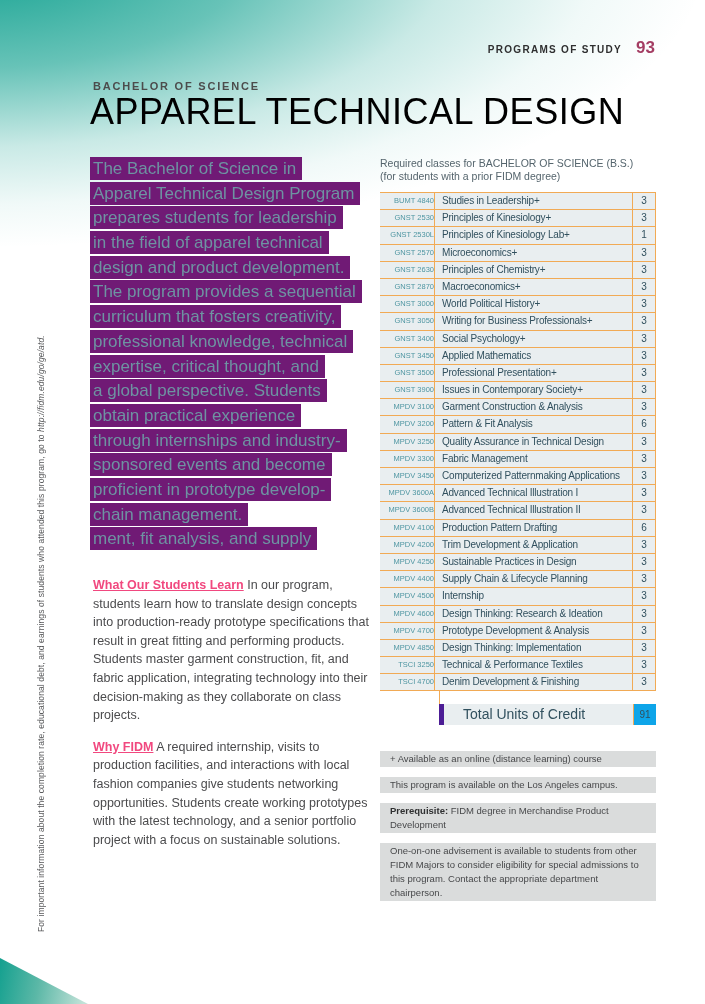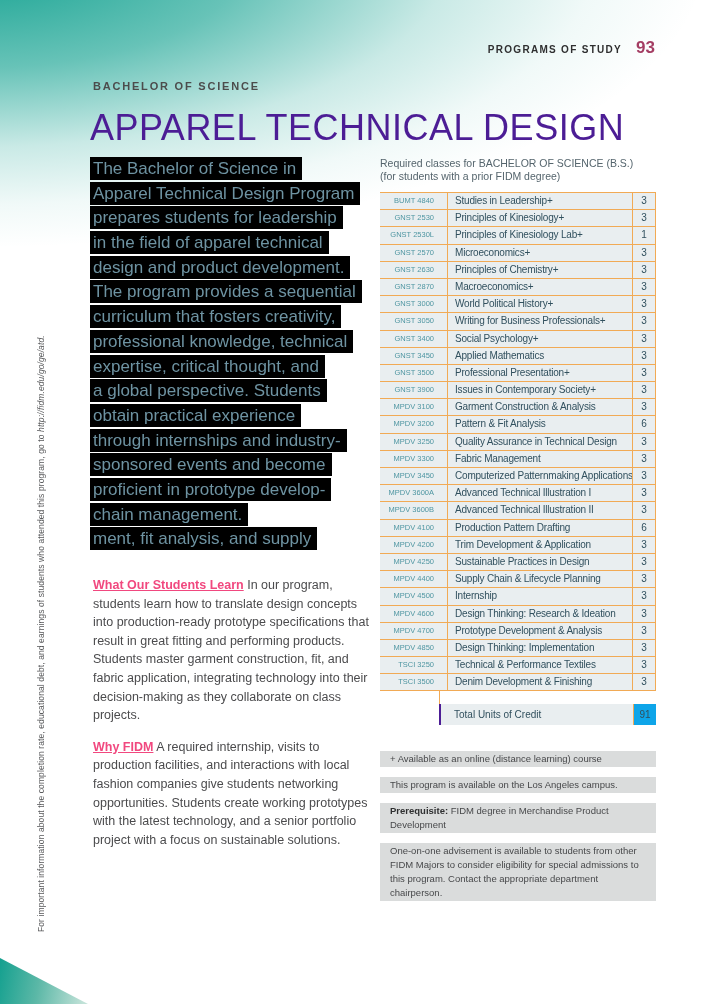--- a/index.html
+++ b/index.html
@@ -15,53 +15,53 @@
     background:linear-gradient(100deg,#14a08f 0%,#5cb8a7 45%,#c2e2d8 95%);
     clip-path:polygon(0 0,100% 100%,0 100%);}
 
   
   .page-header{position:absolute;top:38px;right:50px;display:flex;align-items:baseline;gap:14px;z-index:2;}
   .section-label{font-size:10px;font-weight:bold;letter-spacing:1.3px;color:#2f2f30;}
   .page-number{font-size:17px;font-weight:bold;color:#a43d63;}
 
   .degree-label{position:absolute;left:93px;top:80px;font-size:11px;font-weight:bold;
     letter-spacing:1.8px;color:#4c4c4c;z-index:2;}
-  .title{position:absolute;left:90px;top:107px;margin:0;font-size:36px;font-weight:400;
-    letter-spacing:0.5px;color:#4c1d95;z-index:2;}
+  .title{position:absolute;left:90px;top:91px;margin:0;font-size:36px;font-weight:400;
+    letter-spacing:0.5px;color:#000000;z-index:2;}
 
   
   .sidebar-note{position:absolute;left:36px;top:932px;width:700px;z-index:2;
     transform:rotate(-90deg);transform-origin:0 0;
     font-size:8.5px;color:#58595b;letter-spacing:0.1px;white-space:nowrap;}
   .sidebar-note a{color:#58595b;font-style:italic;text-decoration:none;}
 
   
   .left-col{position:absolute;left:93px;top:157px;width:284px;z-index:2;}
   .iline{height:24.7px;line-height:24.7px;white-space:nowrap;}
-  .iline .hl{background:#000000;color:#6e93a2;font-size:17px;padding:2px 6px 2px 3px;margin-left:-3px;}
+  .iline .hl{background:#701a75;color:#6e93a2;font-size:17px;padding:2px 6px 2px 3px;margin-left:-3px;}
   .section{margin:0 0 13px 0;font-size:12.5px;line-height:18.6px;color:#4b4b4d;}
   .section:first-of-type{margin-top:24px;}
   .plink{color:#f1487f;font-weight:bold;text-decoration:underline;cursor:pointer;}
 
   
   .right-col{position:absolute;left:380px;top:157px;width:276px;z-index:2;}
   .table-heading{font-size:10.5px;line-height:13px;color:#55656d;margin-bottom:9px;}
   #course-table{border-top:1px solid #f1aa55;border-right:1px solid #f1aa55;}
   .trow{display:flex;background:#e9eef0;border-bottom:1px solid #f1aa55;height:16.2px;
     line-height:16.4px;}
-  .tcode{width:54px;padding-right:13px;text-align:right;font-size:7.5px;color:#4f96a2;
+  .tcode{width:54px;padding-right:0;text-align:right;font-size:7.5px;color:#4f96a2;
     border-right:1px solid #f1aa55;}
   .tname{flex:1;padding-left:7px;font-size:10px;color:#31505e;letter-spacing:-0.2px;
     white-space:nowrap;overflow:hidden;}
   .tunits{width:22px;border-left:1px solid #f1aa55;text-align:center;font-size:10px;color:#31505e;}
   .tgap{height:13px;margin-left:59px;width:0;border-left:1px solid #f1aa55;}
   .total-row{display:flex;height:21px;line-height:21px;}
   .total-row .cell-code{width:59px;}
-  .total-row .cell-name{flex:1;background:#e9eef0;border-left:2px solid #4c1d95;
-    padding-left:13px;font-size:10px;color:#31505e;}
+  .total-row .cell-name{flex:1;background:#e9eef0;border-left:5px solid #4c1d95;
+    padding-left:19px;font-size:14px;color:#31505e;}
   .total-row .cell-units{width:22px;background:#0ea5e9;border-left:1px solid #f1aa55;
     text-align:center;font-size:10px;color:#31505e;}
 
   
   .notes{margin-top:26px;}
   .note{background:#dadcdc;color:#47484a;font-size:9.5px;line-height:14px;
     padding:1px 10px;margin-bottom:10px;}
   .note b{color:#2f3031;}
 </style>
 </head>
@@ -247,21 +247,21 @@
           <div class="tcode">MPDV 4850</div>
           <div class="tname">Design Thinking: Implementation</div>
           <div class="tunits">3</div>
         </div>
         <div class="trow">
           <div class="tcode">TSCI 3250</div>
           <div class="tname">Technical &amp; Performance Textiles</div>
           <div class="tunits">3</div>
         </div>
         <div class="trow">
-          <div class="tcode">TSCI 3500</div>
+          <div class="tcode">TSCI 4700</div>
           <div class="tname">Denim Development &amp; Finishing</div>
           <div class="tunits">3</div>
         </div>
       </div>
     <div class="tgap"></div>
     <div class="total-row">
       <div class="cell-code"></div>
       <div class="cell-name">Total Units of Credit</div>
       <div class="cell-units">91</div>
     </div>

